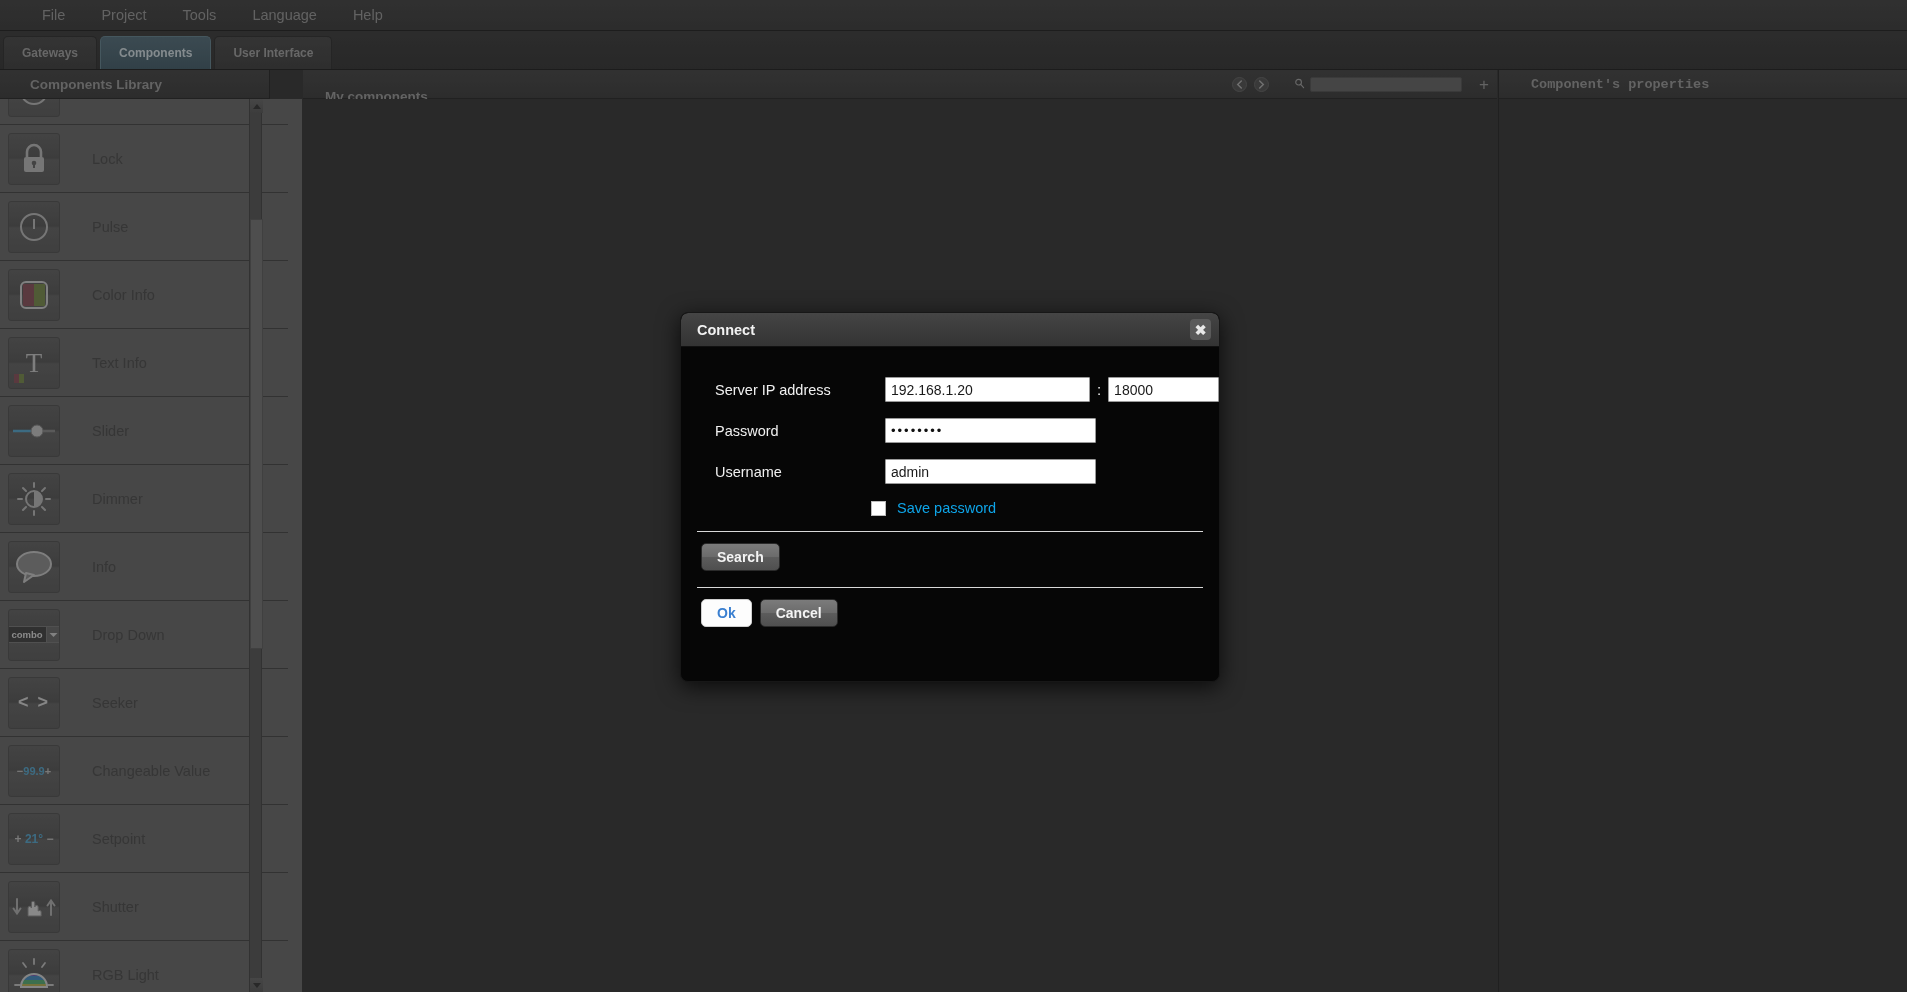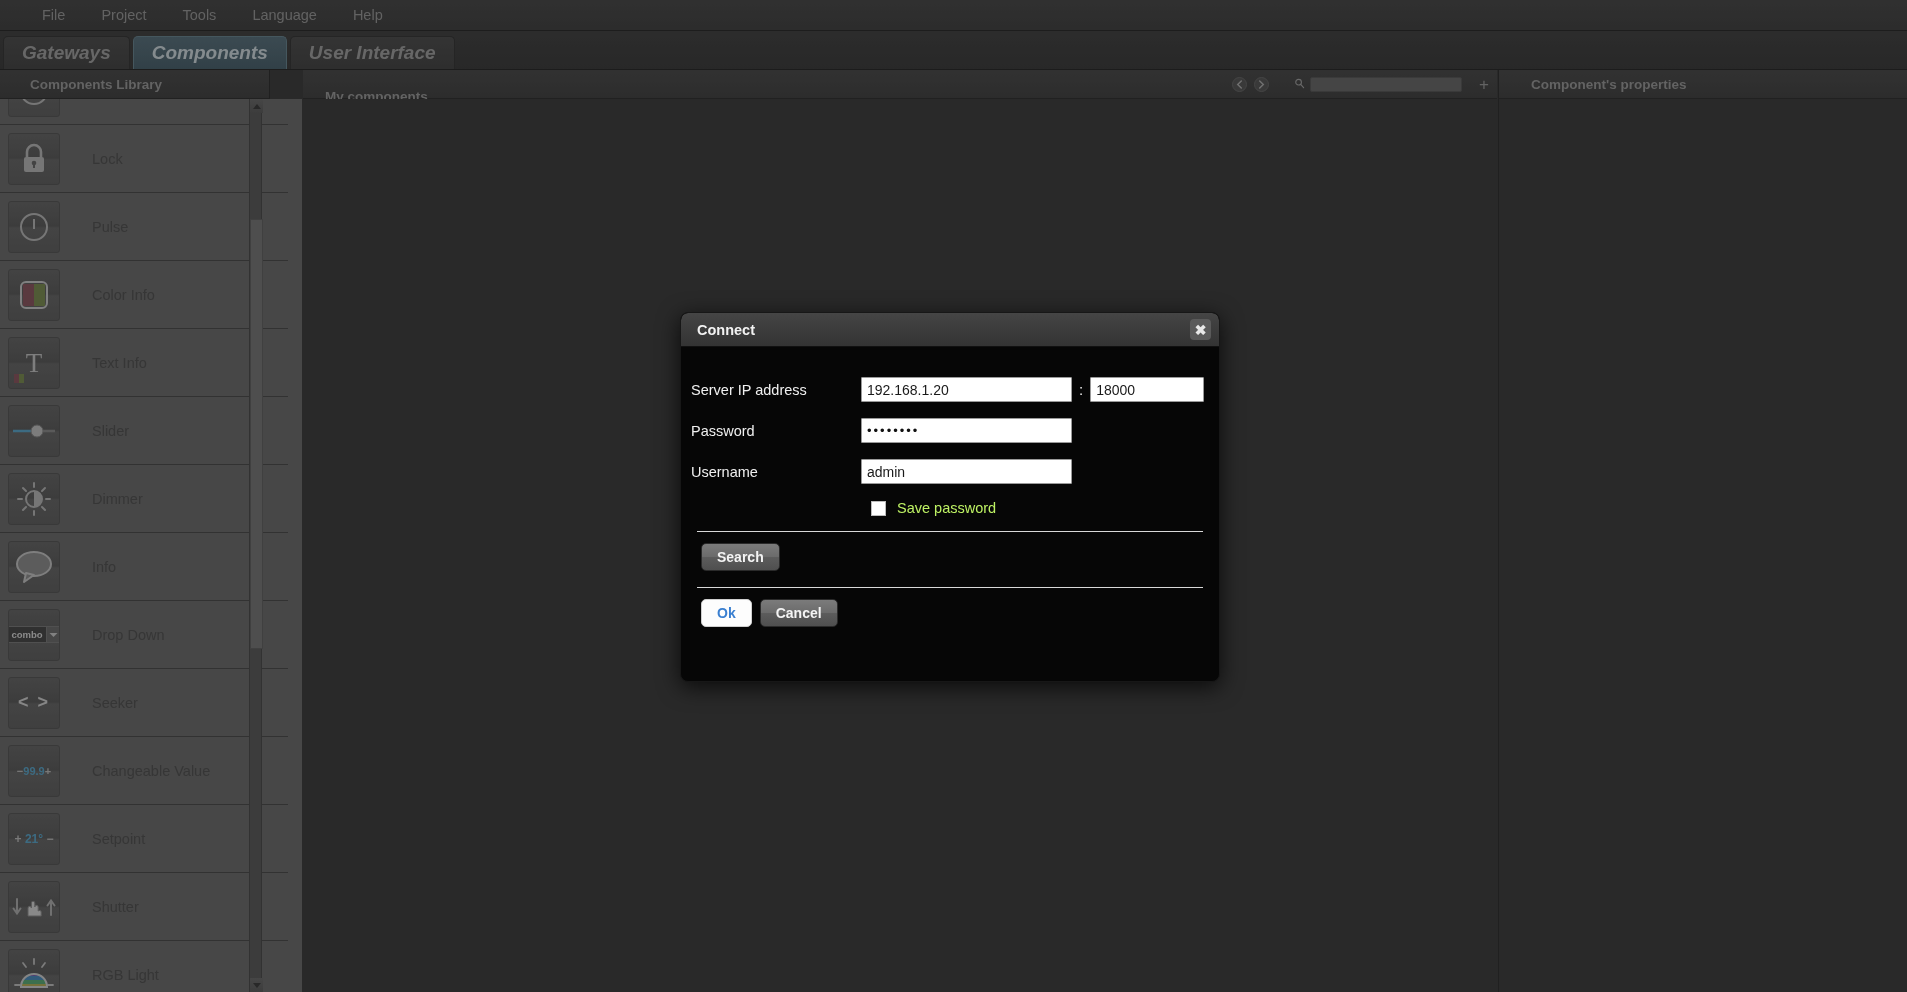--- a/index.html
+++ b/index.html
@@ -30,23 +30,23 @@
     background: linear-gradient(#464646, #3f3f3f);
     border-bottom: 1px solid #2c2c2c;
     display: flex; align-items: flex-end; padding-left: 3px;
   }
   .tab {
     height: 33px; min-width: 86px; margin-right: 3px;
     display: flex; align-items: center; justify-content: center;
     padding: 0 18px;
     border-radius: 5px 5px 0 0;
     background: linear-gradient(#525252, #484848);
-    color: #a2a2a2; font-size: 19px; font-weight: bold;
+    color: #a2a2a2; font-size: 12px; font-weight: bold;
     border: 1px solid #3a3a3a; border-bottom: none;
-    cursor: default; white-space: nowrap; font-style: italic;
+    cursor: default; white-space: nowrap;
   }
   .tab.active {
     background: linear-gradient(#5d7480, #4e6570);
     color: #cfd9de;
     border-color: #6d8894;
   }
 
   
   .panel-header {
     height: 29px; display: flex; align-items: center;
@@ -131,21 +131,21 @@
   .search-box {
     width: 152px; height: 15px; background: #6d6d6d;
     border: 1px solid #5c5c5c; border-radius: 2px;
   }
   .plus-btn { color: #9b9b9b; font-size: 17px; line-height: 1; margin-left: 10px; }
   .canvas { position: absolute; left: 0; top: 29px; right: 0; bottom: 0; background: #414141; }
 
   
   .rightpanel {
     position: absolute; left: 1498px; top: 70px; width: 409px; height: 922px;
-    background: #464646; border-left: 1px solid #333;
+    background: #464646; border-left: 1px solid #333; font-family: Liberation Mono, monospace;
   }
   .rightpanel .panel-header { padding-left: 32px; }
   .rp-body { position: absolute; left: 0; top: 29px; right: 0; bottom: 0; background: #414141; }
 
   
   .overlay {
     position: absolute; inset: 0; background: rgba(0,0,0,0.36); z-index: 40;
   }
   .dialog {
     position: absolute; left: 680px; top: 312px; width: 540px; height: 370px;
@@ -161,37 +161,37 @@
     border-bottom: 1px solid #111;
   }
   .dlg-title { color: #f2f2f2; font-size: 14.5px; font-weight: bold; padding-left: 16px; }
   .dlg-close {
     position: absolute; right: 8px; top: 6px; width: 21px; height: 21px;
     border-radius: 4px; background: #5a5a5a;
     display: flex; align-items: center; justify-content: center;
     color: #e8e8e8; font-size: 14px; font-weight: bold; line-height: 1;
   }
   .dlg-body { position: relative; padding: 22px 0 0 0; }
-  .frow { display: flex; align-items: center; height: 41px; padding-left: 10px; }
+  .frow { display: flex; align-items: center; height: 41px; padding-left: 34px; }
   .flabel { color: #f0f0f0; font-size: 14.5px; width: 170px; flex: none; }
   .finput {
     height: 25px; background: #fff; border: 1px solid #9a9a9a;
     color: #1a1a1a; font-size: 14px; font-family: "Liberation Sans", sans-serif;
     padding: 0 5px; display: flex; align-items: center;
     border-radius: 1px;
   }
   .finput.wide { width: 211px; }
   .finput.port { width: 114px; }
   .colon { color: #f0f0f0; font-size: 15px; margin: 0 7px; }
   .pwd-dots { letter-spacing: 2px; font-size: 13px; color: #111; }
   .chk-row { display: flex; align-items: center; padding-left: 190px; margin-top: 8px; }
   .checkbox {
     width: 15px; height: 15px; background: #fff; border: 1px solid #bbb; flex: none;
   }
-  .chk-label { color: #bef264; font-size: 14.5px; margin-left: 11px; }
+  .chk-label { color: #0ea5e9; font-size: 14.5px; margin-left: 11px; }
   .sep { height: 1px; background: #d8d8d8; margin: 15px 16px 0 16px; }
   .search-row { padding: 11px 0 12px 20px; }
   .btn {
     display: inline-flex; align-items: center; justify-content: center;
     height: 28px; padding: 0 15px; border-radius: 5px;
     font-size: 14px; font-weight: bold;
     background: linear-gradient(#7b7b7b 0%, #6b6b6b 50%, #5c5c5c 51%, #4f4f4f 100%);
     color: #f4f4f4; border: 1px solid #2a2a2a; cursor: default;
   }
   .btn.light { background: #fdfdfd; color: #3a7fd0; border: 1px solid #cfcfcf; }

